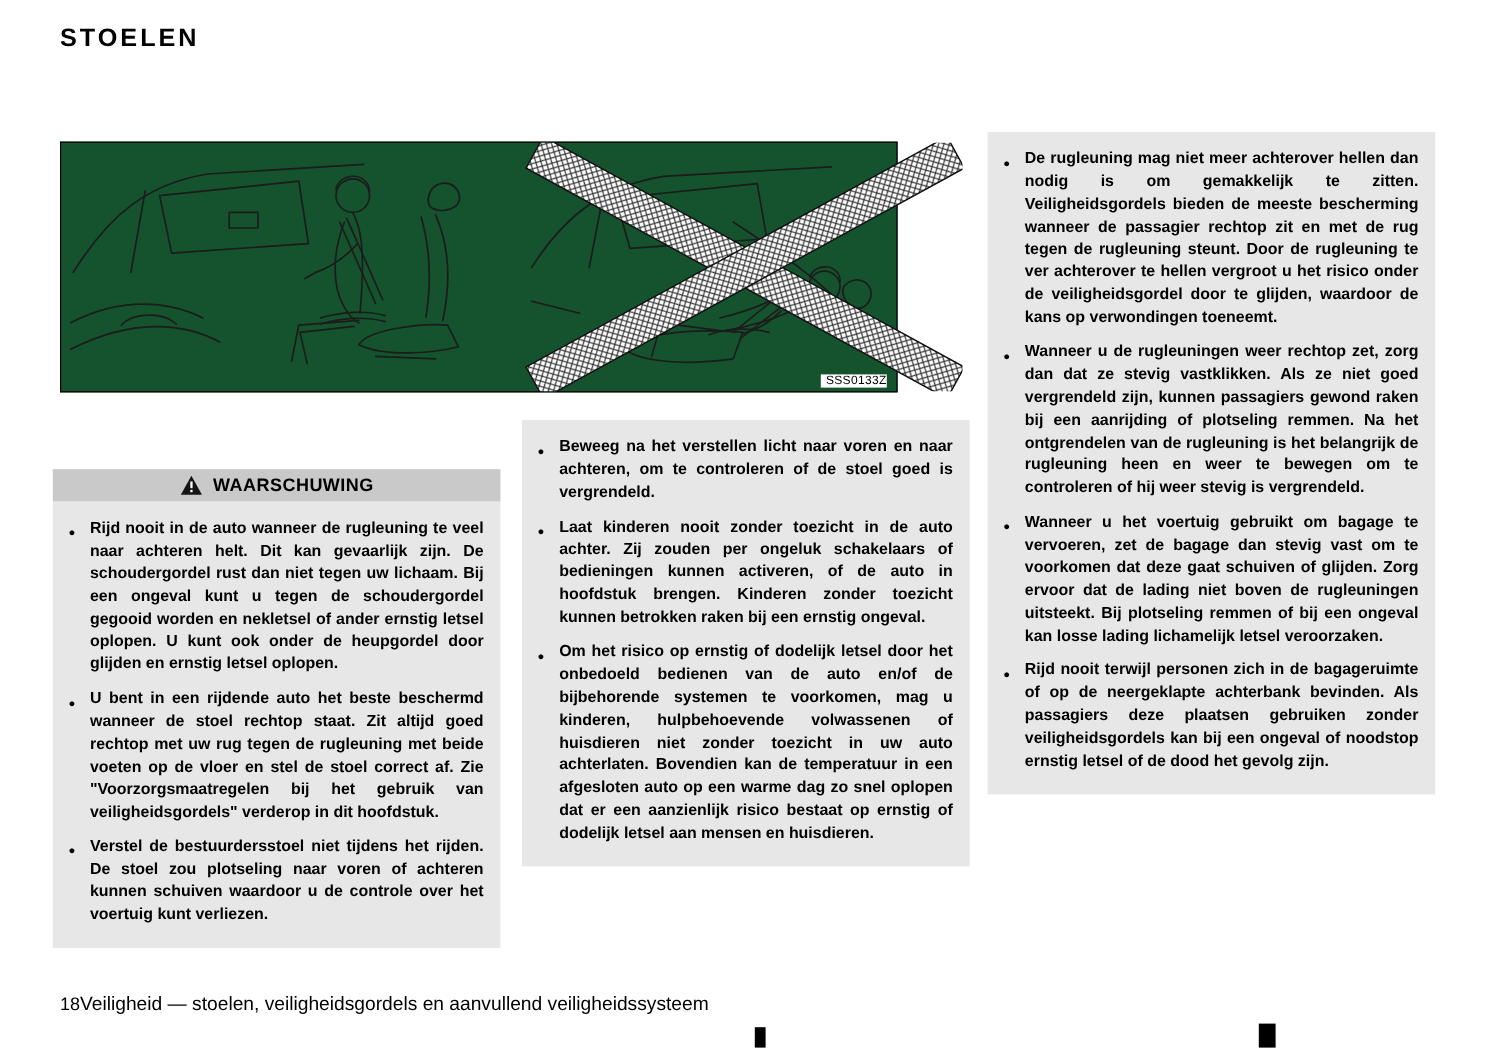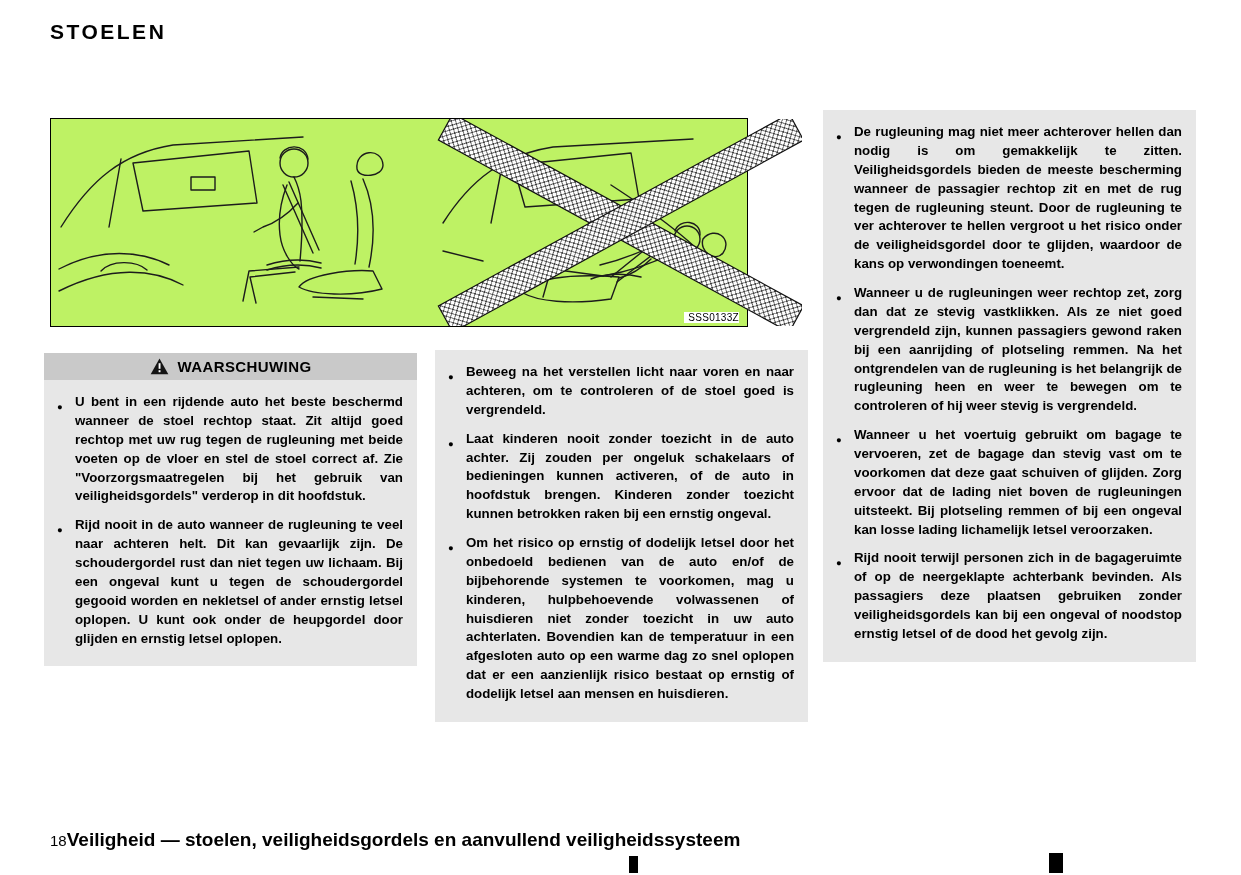--- a/index.html
+++ b/index.html
@@ -1,41 +1,41 @@
 <!DOCTYPE html>
 <html lang="nl"><head>
 <meta charset="utf-8">
 <style>
   * { margin:0; padding:0; box-sizing:border-box; }
   html,body { width:1241px; height:875px; background:#ffffff; font-family:"Liberation Sans", sans-serif; color:#000; }
   #page { position:relative; width:1241px; height:875px; overflow:hidden; background:#fff; }
 
   #page-title { position:absolute; left:50px; top:20px; font-size:21px; font-weight:bold; letter-spacing:2.5px; }
 
-  #figure-box { position:absolute; left:50px; top:118px; width:698px; height:209px; border:1px solid #000; background:#bef264; }
+  #figure-box { position:absolute; left:50px; top:118px; width:698px; height:209px; border:1px solid #000; background:#14532d; }
   #figure-box svg { display:block; width:751px; height:207px; }
   #figure-code { position:absolute; right:8px; bottom:3px; font-size:10px; letter-spacing:0.3px; background:#fff; padding-left:4px; }
   #figure-caption { position:absolute; left:50px; top:329px; width:753px; text-align:center; font-size:12.5px; font-weight:bold; }
 
   .panel { position:absolute; width:373px; }
   .panel-body { background:#e7e7e7; padding:13px 14px 8px 13px; }
   #warning-header { height:27px; background:#c9c9c9; display:flex; align-items:center; justify-content:center; gap:9px; font-weight:bold; font-size:15px; letter-spacing:0.4px; }
 
-  #col-left  { left:44px;  top:353px; }
+  #col-left  { left:44px;  top:391px; }
   #col-mid   { left:435px; top:350px; }
   #col-right { left:823px; top:110px; }
 
   .witem { display:flex; margin-bottom:10px;justify-content:center; }
   .bullet { flex:0 0 18px; }
   .bullet::before { content:"●"; font-size:9.5px; position:relative; top:3px; }
   .witem-text { font-size:13.3px; font-weight:bold; line-height:1.42; text-align:justify; hyphens:auto; }
 
   #footer { position:absolute; left:50px; top:829px; display:flex; align-items:baseline; gap:0; }
   #footer-page-number { font-size:15px; }
-  #footer-text { font-size:19px; font-weight:bold; }
+  #footer-text { font-size:16px; font-weight:normal; }
 
   .print-mark { position:absolute; background:#000; }
   #print-mark-1 { left:629px;  top:856px; width:9px;  height:17px; }
   #print-mark-2 { left:1049px; top:853px; width:14px; height:20px; }
 
   svg .ln { fill:none; stroke:#1c1c1c; stroke-width:1.4; stroke-linecap:round; stroke-linejoin:round; }
 </style>
 </head>
 <body>
 
@@ -116,25 +116,29 @@
       <svg width="19" height="17" viewBox="0 0 19 17" aria-hidden="true">
         <path d="M9.5 0.5 L18.3 16.3 H0.7 Z" fill="#141414"></path>
         <rect x="8.6" y="5.2" width="1.9" height="5.6" fill="#fff"></rect>
         <rect x="8.6" y="12.2" width="1.9" height="2" fill="#fff"></rect>
       </svg>
       <span>WAARSCHUWING</span>
     </div>
     <div class="panel-body">
       <div class="witem">
         <span class="bullet"></span>
+        <p class="witem-text">Rijd nooit in de auto wanneer de rugleuning te veel naar achteren helt. Dit kan gevaarlijk zijn. De schoudergordel rust dan niet tegen uw lichaam. Bij een ongeval kunt u tegen de schoudergordel gegooid worden en nekletsel of ander ernstig letsel oplopen. U kunt ook onder de heupgordel door glijden en ernstig letsel oplopen.</p>
+      </div>
+      <div class="witem">
+        <span class="bullet"></span>
         <p class="witem-text">U bent in een rijdende auto het beste beschermd wanneer de stoel rechtop staat. Zit altijd goed rechtop met uw rug tegen de rugleuning met beide voeten op de vloer en stel de stoel correct af. Zie "Voorzorgsmaatregelen bij het gebruik van veiligheidsgordels" verderop in dit hoofdstuk.</p>
       </div>
       <div class="witem">
         <span class="bullet"></span>
-        <p class="witem-text">Rijd nooit in de auto wanneer de rugleuning te veel naar achteren helt. Dit kan gevaarlijk zijn. De schoudergordel rust dan niet tegen uw lichaam. Bij een ongeval kunt u tegen de schoudergordel gegooid worden en nekletsel of ander ernstig letsel oplopen. U kunt ook onder de heupgordel door glijden en ernstig letsel oplopen.</p>
+        <p class="witem-text">Verstel de bestuurdersstoel niet tijdens het rijden. De stoel zou plotseling naar voren of achteren kunnen schuiven waardoor u de controle over het voertuig kunt verliezen.</p>
       </div>
     </div>
   </div>
 
   <div id="col-mid" class="panel">
     <div class="panel-body">
       <div class="witem">
         <span class="bullet"></span>
         <p class="witem-text">Beweeg na het verstellen licht naar voren en naar achteren, om te controleren of de stoel goed is vergrendeld.</p>
       </div>

